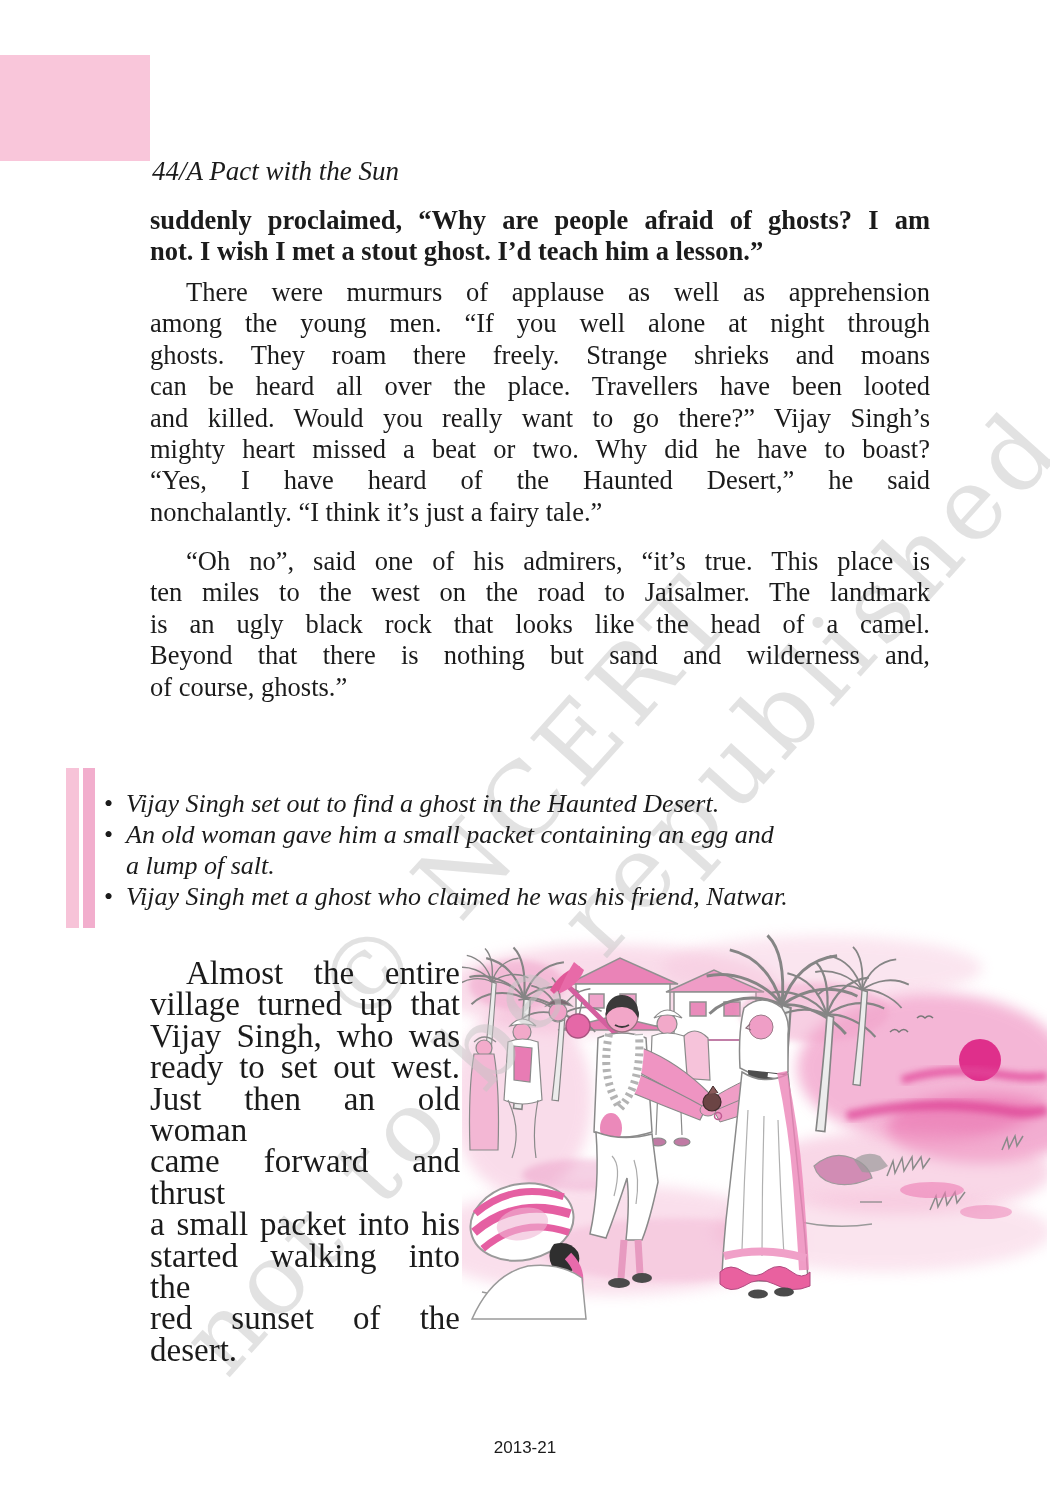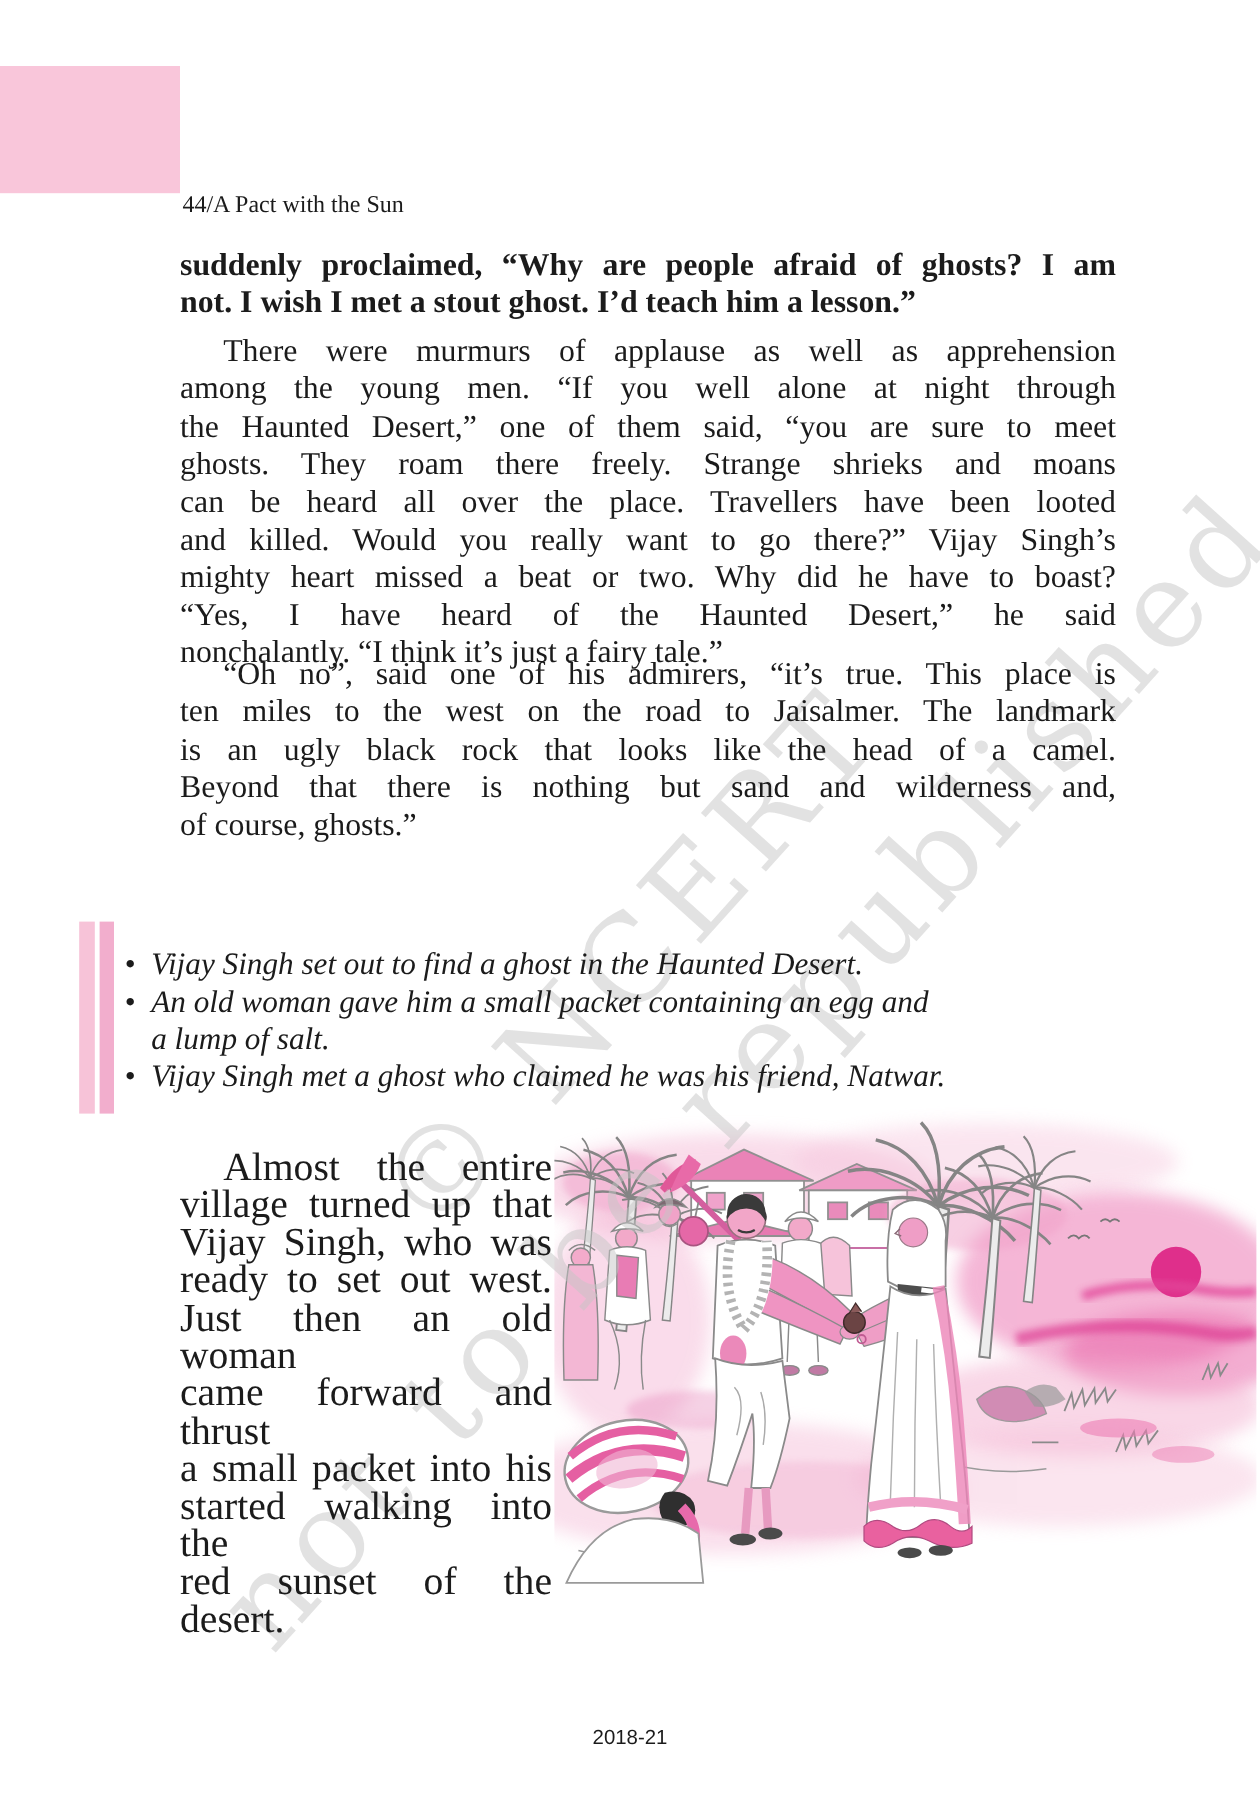--- a/index.html
+++ b/index.html
@@ -4,21 +4,21 @@
 <style>
   html,body{margin:0;padding:0;background:#e9e9e9;}
   #page{position:relative;width:1050px;height:1500px;background:#ffffff;overflow:hidden;
         font-family:"Liberation Serif",serif;color:#1b1b1b;}
   
   .pink-rect{position:absolute;left:0;top:55px;width:150px;height:106px;background:#f9c6da;z-index:3;}
   .bar{position:absolute;top:768px;height:160px;z-index:3;}
   .bar1{left:66px;width:13px;background:#f7c3d8;}
   .bar2{left:83px;width:12px;background:#f2aecd;}
   
-  .running-head{position:absolute;left:152px;top:158px;font-size:20px;line-height:26px;z-index:3;}
+  .running-head{position:absolute;left:152px;top:158px;font-style:italic;font-size:27px;line-height:26px;z-index:3;}
   
   .jpara{position:absolute;z-index:3;font-size:26.5px;line-height:31.4px;}
   .p1{left:150px;top:205px;width:780px;font-weight:bold;}
   .p2{left:150px;top:277px;width:780px;}
   .p3{left:150px;top:546px;width:780px;}
   .leftcol{left:150px;top:958px;width:310px;font-size:33px;}
   .tline{text-align:justify;text-align-last:justify;}
   .tline.last{text-align-last:auto;}
   .tline.indent{text-indent:36px;}
   
@@ -50,21 +50,20 @@
   <div class="running-head">44/A Pact with the Sun</div>
 
   <div class="jpara p1">
       <div class="tline">suddenly proclaimed, “Why are people afraid of ghosts? I am</div>
       <div class="tline last">not. I wish I met a stout ghost. I’d teach him a lesson.”</div>
     </div>
 
   <div class="jpara p2">
       <div class="tline indent">There were murmurs of applause as well as apprehension</div>
       <div class="tline">among the young men. “If you well alone at night through</div>
-      <div class="tline">the Haunted Desert,” one of them said, “you are sure to meet</div>
       <div class="tline">ghosts. They roam there freely. Strange shrieks and moans</div>
       <div class="tline">can be heard all over the place. Travellers have been looted</div>
       <div class="tline">and killed. Would you really want to go there?” Vijay Singh’s</div>
       <div class="tline">mighty heart missed a beat or two. Why did he have to boast?</div>
       <div class="tline">“Yes, I have heard of the Haunted Desert,” he said</div>
       <div class="tline last">nonchalantly. “I think it’s just a fairy tale.”</div>
     </div>
 
   <div class="jpara p3">
       <div class="tline indent">“Oh no”, said one of his admirers, “it’s true. This place is</div>
@@ -284,15 +283,15 @@
       <path d="M392,240 q12,-10 26,-4 l8,10 q-12,8 -26,6 Z" fill="#9a9a9a" opacity=".7"></path>
       <path d="M425,256 l6,-15 l2,12 l7,-15 l2,13 l8,-14 l1,12 l8,-12 l2,11 l7,-10" stroke="#8a8a8a" fill="none" stroke-width="1.5"></path>
       <path d="M468,290 l6,-14 l2,11 l7,-14 l2,12 l8,-13 l2,11 l8,-11" stroke="#8a8a8a" fill="none" stroke-width="1.5"></path>
       <path d="M540,230 l5,-12 l2,10 l6,-12 l2,10 l6,-10" stroke="#8a8a8a" fill="none" stroke-width="1.5"></path>
       <ellipse cx="470" cy="270" rx="32" ry="8" fill="#ec7db4" opacity=".6"></ellipse>
       <ellipse cx="524" cy="292" rx="26" ry="7" fill="#ec7db4" opacity=".5"></ellipse>
       <line x1="398" y1="282" x2="420" y2="282" stroke="#8a8a8a" stroke-width="1.3"></line>
     </g>
   </svg>
 
-  <div class="footer">2018-21</div>
+  <div class="footer">2013-21</div>
 
 </div>
 
 </body></html>

